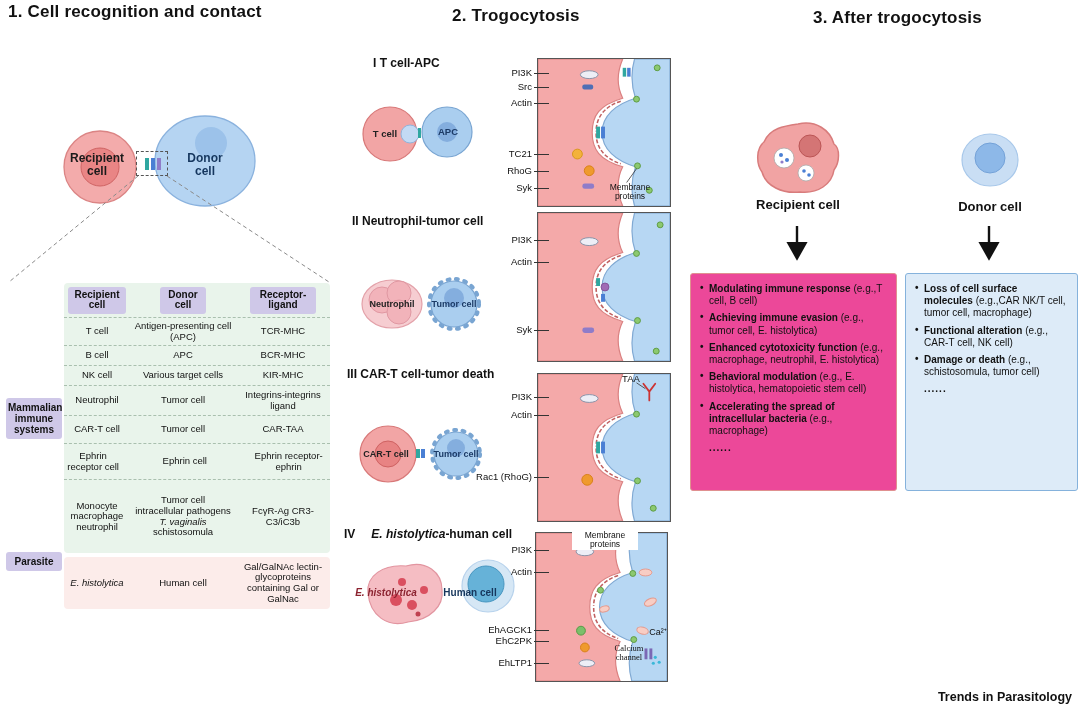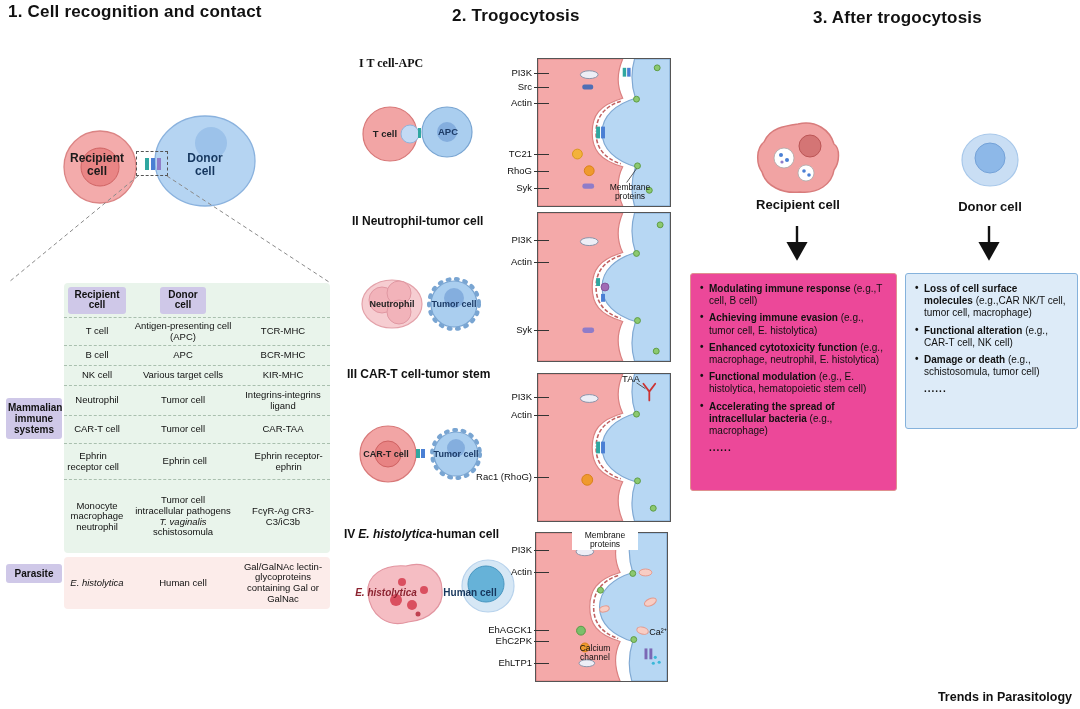--- a/index.html
+++ b/index.html
@@ -34,21 +34,21 @@
   .plbl { position:absolute; text-align:right; font-size:9.5px; line-height:1.05; color:#111; }
   .plbl::after { content:""; position:absolute; right:-17px; top:5px; width:15px; border-top:1px solid #333; }
   .inlbl { position:absolute; font-size:8.5px; line-height:1.1; text-align:center; color:#111; }
   .actin { stroke:#c06060; stroke-width:1.6; fill:none; stroke-dasharray:4 2; }
   .gdots circle { fill:#8cc96f; stroke:#5d9b43; }
   svg text { font-family:"Liberation Sans",sans-serif; }
 
   
   .obox { position:absolute; border-radius:3px; padding:9px 8px 6px 8px; font-size:10px; line-height:1.22; }
   #obox-r { left:690px; top:273px; width:207px; height:218px; background:#ec4899; border:1.5px solid #e09090; }
-  #obox-d { left:905px; top:273px; width:173px; height:156px; background:#ddebf8; border:1.5px solid #85b2dc; }
+  #obox-d { left:905px; top:273px; width:173px; height:218px; background:#ddebf8; border:1.5px solid #85b2dc; }
   .blt { position:relative; padding-left:10px; margin-bottom:5px; }
   .blt::before { content:"\2022"; position:absolute; left:1px; top:-1px; font-weight:bold; }
   .more { padding-left:10px; font-weight:bold; letter-spacing:1px; }
   .biglbl { position:absolute; font-weight:bold; font-size:13px; text-align:center; }
   #credit { position:absolute; right:8px; top:690px; font-weight:bold; font-size:12.5px; }
   #overlay { position:absolute; left:0; top:0; pointer-events:none; }
   .dash { stroke:#8a8a8a; stroke-width:1; stroke-dasharray:4 3; }
   .arrow { stroke:#111; stroke-width:2.4; }
 </style>
 </head>
@@ -78,31 +78,34 @@
 </svg>
 <div class="celllbl" style="left:64px; top:152px; width:66px; color:#1a1a1a;">Recipient cell</div>
 <div class="celllbl" style="left:177px; top:152px; width:56px; color:#15365e;">Donor cell</div>
 <div id="contactbox" style="left:136px; top:151px; width:32px; height:25px;">
   <i class="bar" style="left:8px; background:#2fa7a0;"></i>
   <i class="bar" style="left:14px; background:#4a7fd4;"></i>
   <i class="bar" style="left:20px; background:#8f7cc9;"></i>
 </div>
 
 <div class="grplbl" style="left:6px; top:398px; width:56px;">Mammalian immune systems</div>
-<div class="grplbl" style="left:6px; top:564px; width:56px;">Parasite</div>
+<div class="grplbl" style="left:6px; top:552px; width:56px;">Parasite</div>
 
 <div id="tbl">
   <div class="tzone-m">
     <div class="trow thead">
       <div class="tc tc1">
           <div class="thbox" style="width:58px;">Recipient cell</div>
         </div>
       <div class="tc tc2">
           <div class="thbox" style="width:46px;">Donor cell</div>
         </div>
+      <div class="tc tc3">
+          <div class="thbox" style="width:66px;">Receptor-ligand</div>
+        </div>
     </div>
     <div class="trow" style="height:28px;">
       <div class="tc tc1">T cell</div>
       <div class="tc tc2">Antigen-presenting cell (APC)</div>
       <div class="tc tc3">TCR-MHC</div>
     </div>
     <div class="trow" style="height:20px;align-items:center;">
       <div class="tc tc1">B cell</div>
       <div class="tc tc2">APC</div>
       <div class="tc tc3">BCR-MHC</div>
@@ -142,21 +145,21 @@
     <div class="trow" style="height:52px;">
       <div class="tc tc1 it">E. histolytica</div>
       <div class="tc tc2">Human cell</div>
       <div class="tc tc3">Gal/GalNAc lectin-glycoproteins containing Gal or GalNac</div>
     </div>
   </div>
 </div>
 
 <div class="sec-title" style="left:452px; top:6px;">2. Trogocytosis</div>
 
-<div class="ph" style="left:359px; top:56px;font-family:Liberation Serif, serif;">I T cell-APC</div>
+<div class="ph" style="left:373px; top:56px;">I T cell-APC</div>
 <svg class="abs" style="left:352px; top:96px;" width="130" height="78">
   <circle cx="38" cy="38" r="27" fill="#f2a5a5" stroke="#d87878" stroke-width="1.2"></circle>
   <circle cx="58" cy="38" r="9" fill="#c3daf4" stroke="#8fb4dd"></circle>
   <circle cx="95" cy="36" r="25" fill="#aaceef" stroke="#79a5d2" stroke-width="1.2"></circle>
   <circle cx="95" cy="36" r="10" fill="#84aede"></circle>
   <rect x="66" y="32" width="3" height="10" fill="#2fa7a0"></rect>
   <text x="33" y="41" text-anchor="middle" font-size="9.5" font-weight="bold" fill="#222">T cell</text>
   <text x="96" y="39" text-anchor="middle" font-size="9.5" font-weight="bold" fill="#1b3a66">APC</text>
 </svg>
 <div class="dbox" style="left:537px; top:58px; width:134px; height:149px;">
@@ -217,21 +220,21 @@
         <circle cx="101" cy="109" r="3"></circle>
         <circle cx="120" cy="140" r="3"></circle>
         <circle cx="124" cy="12" r="3"></circle>
     </g>
   </svg>
 </div>
 <div class="plbl" style="left:478px; top:235px; width:54px;">PI3K</div>
 <div class="plbl" style="left:478px; top:257px; width:54px;">Actin</div>
 <div class="plbl" style="left:478px; top:325px; width:54px;">Syk</div>
 
-<div class="ph" style="left:347px; top:367px;">III CAR-T cell-tumor stem</div>
+<div class="ph" style="left:347px; top:367px;">III CAR-T cell-tumor death</div>
 <svg class="abs" style="left:346px; top:410px;" width="155" height="90">
   <circle cx="42" cy="44" r="28" fill="#f2a5a5" stroke="#d87878" stroke-width="1.2"></circle>
   <circle cx="42" cy="44" r="13" fill="#e88383" stroke="#cf6262"></circle>
   <rect x="70" y="39" width="4" height="9" fill="#2fa7a0"></rect>
   <rect x="75" y="39" width="4" height="9" fill="#4a7fd4"></rect>
   <circle cx="110" cy="44" r="24" fill="none" stroke="#79a5d2" stroke-width="4" stroke-dasharray="2 6.5" stroke-linecap="round"></circle>
   <circle cx="110" cy="44" r="22" fill="#aaceef" stroke="#79a5d2" stroke-width="1.2"></circle>
   <circle cx="110" cy="38" r="9" fill="#84aede"></circle>
   <text x="40" y="47" text-anchor="middle" font-size="9" font-weight="bold" fill="#222">CAR-T cell</text>
   <text x="110" y="47" text-anchor="middle" font-size="9" font-weight="bold" fill="#1b3a66">Tumor cell</text>
@@ -253,21 +256,21 @@
         <circle cx="117" cy="137" r="3"></circle>
     </g>
   </svg>
 </div>
 <div class="plbl" style="left:478px; top:392px; width:54px;">PI3K</div>
 <div class="plbl" style="left:478px; top:410px; width:54px;">Actin</div>
 <div class="plbl" style="left:474px; top:472px; width:58px;">Rac1 (RhoG)</div>
 <div class="inlbl" style="left:616px; top:374px; width:30px; font-size:9.5px;">TAA</div>
 
 <div class="ph" style="left:344px; top:527px;">
-  <span style="margin-right:3px;">IV</span><span class="it">E. histolytica</span><span>-human cell</span>
+  <span style="margin-right:16px;">IV</span><span class="it">E. histolytica</span><span>-human cell</span>
 </div>
 <svg class="abs" style="left:338px; top:538px;" width="205" height="108">
   <path d="M30,55 C28,38 45,26 68,28 C88,22 104,34 104,52 C106,68 92,82 70,84 C50,90 32,78 30,55 Z" fill="#f5bdc3" stroke="#e295a0" stroke-width="1.2"></path>
   <circle cx="58" cy="62" r="6" fill="#da4f5f"></circle>
   <circle cx="74" cy="67" r="5" fill="#da4f5f"></circle>
   <circle cx="86" cy="52" r="4" fill="#da4f5f"></circle>
   <circle cx="64" cy="44" r="4" fill="#da4f5f"></circle>
   <circle cx="80" cy="76" r="2.5" fill="#c04050"></circle>
   <circle cx="150" cy="48" r="26" fill="#d6e7f5" stroke="#b7d2ec" stroke-width="1.2"></circle>
   <circle cx="148" cy="46" r="18" fill="#66b2d8" stroke="#4796c0"></circle>
@@ -300,21 +303,21 @@
     </g>
     <line x1="80" y1="8" x2="95" y2="12" stroke="#333" stroke-width="0.8"></line>
   </svg>
 </div>
 <div class="plbl" style="left:476px; top:545px; width:56px;">PI3K</div>
 <div class="plbl" style="left:476px; top:567px; width:56px;">Actin</div>
 <div class="plbl" style="left:470px; top:625px; width:62px;">EhAGCK1</div>
 <div class="plbl" style="left:470px; top:636px; width:62px;">EhC2PK</div>
 <div class="plbl" style="left:470px; top:658px; width:62px;">EhLTP1</div>
 <div class="inlbl" style="left:572px; top:531px; width:66px; background:#fff; padding:0 1px;">Membrane proteins</div>
-<div class="inlbl" style="left:569px; top:644px; width:52px;">Calcium channel</div>
+<div class="inlbl" style="left:603px; top:644px; width:52px;font-family:Liberation Serif, serif;">Calcium channel</div>
 <div class="inlbl" style="left:645px; top:628px; width:26px; font-size:9px;">Ca²⁺</div>
 
 <div class="sec-title" style="left:813px; top:8px;">3. After trogocytosis</div>
 
 <svg class="abs" style="left:748px; top:118px;" width="100" height="82">
   <path d="M50,6 C68,2 82,12 86,26 C92,30 92,44 86,52 C84,66 70,76 52,74 C34,76 18,68 14,54 C8,46 8,30 16,24 C22,10 36,8 50,6 Z" fill="#f1a3a3" stroke="#d87c7c" stroke-width="1.5"></path>
   <circle cx="62" cy="28" r="11" fill="#d47575" stroke="#bb5555"></circle>
   <circle cx="36" cy="40" r="10" fill="#fff" stroke="#aaa" stroke-width="0.8"></circle>
   <circle cx="33" cy="37" r="2" fill="#4a7fd4"></circle>
   <circle cx="39" cy="42" r="2" fill="#4a7fd4"></circle>
@@ -328,21 +331,21 @@
 <svg class="abs" style="left:950px; top:128px;" width="80" height="68">
   <ellipse cx="40" cy="32" rx="28" ry="26" fill="#c9def4" stroke="#a8c8ea" stroke-width="1.2"></ellipse>
   <circle cx="40" cy="30" r="15" fill="#8db8e8" stroke="#74a2d8"></circle>
 </svg>
 <div class="biglbl" style="left:952px; top:199px; width:76px;">Donor cell</div>
 
 <div class="obox" id="obox-r">
   <div class="blt"><b>Modulating immune response</b> <span>(e.g.,T cell, B cell)</span></div>
   <div class="blt"><b>Achieving immune evasion</b> <span>(e.g., tumor cell, E. histolytica)</span></div>
   <div class="blt"><b>Enhanced cytotoxicity function</b> <span>(e.g., macrophage, neutrophil, E. histolytica)</span></div>
-  <div class="blt"><b>Functional modulation</b> <span>(e.g., E. histolytica, hematopoietic stem cell)</span></div>
+  <div class="blt"><b>Behavioral modulation</b> <span>(e.g., E. histolytica, hematopoietic stem cell)</span></div>
   <div class="blt"><b>Accelerating the spread of intracellular bacteria</b> <span>(e.g., macrophage)</span></div>
   <div class="more">......</div>
 </div>
 
 <div class="obox" id="obox-d">
   <div class="blt"><b>Loss of cell surface molecules</b> <span>(e.g.,CAR NK/T cell,  tumor cell, macrophage)</span></div>
   <div class="blt"><b>Functional alteration</b> <span>(e.g., CAR-T cell, NK cell)</span></div>
   <div class="blt"><b>Damage or death</b> <span>(e.g., schistosomula,  tumor cell)</span></div>
   <div class="more">......</div>
 </div>

